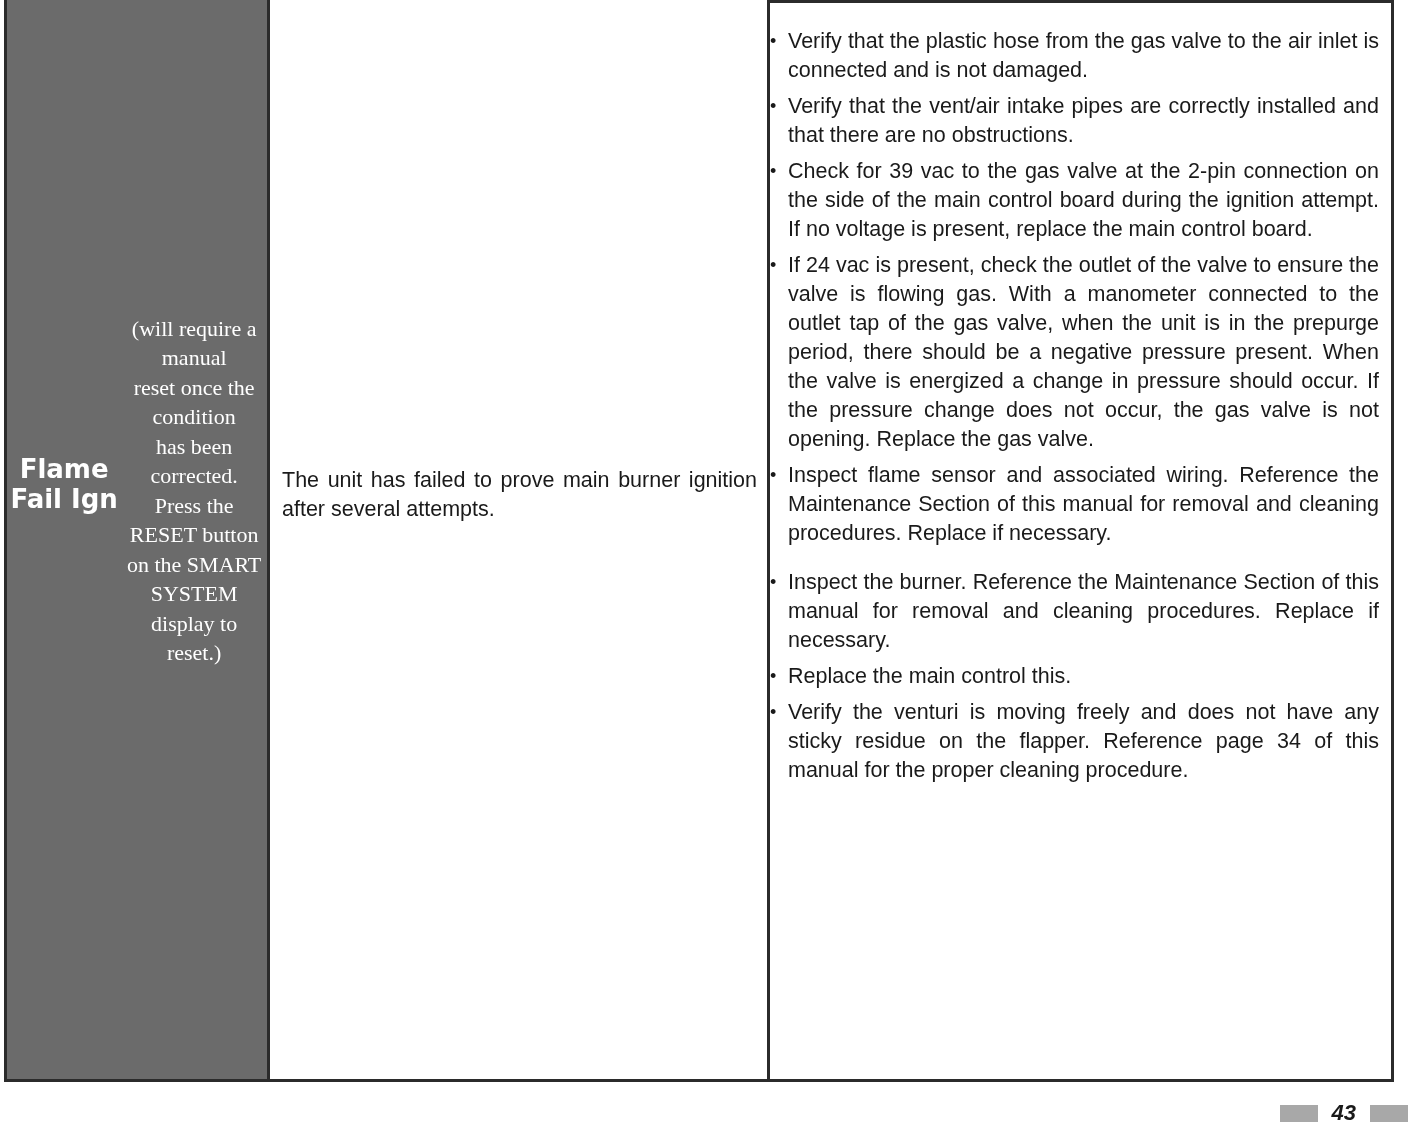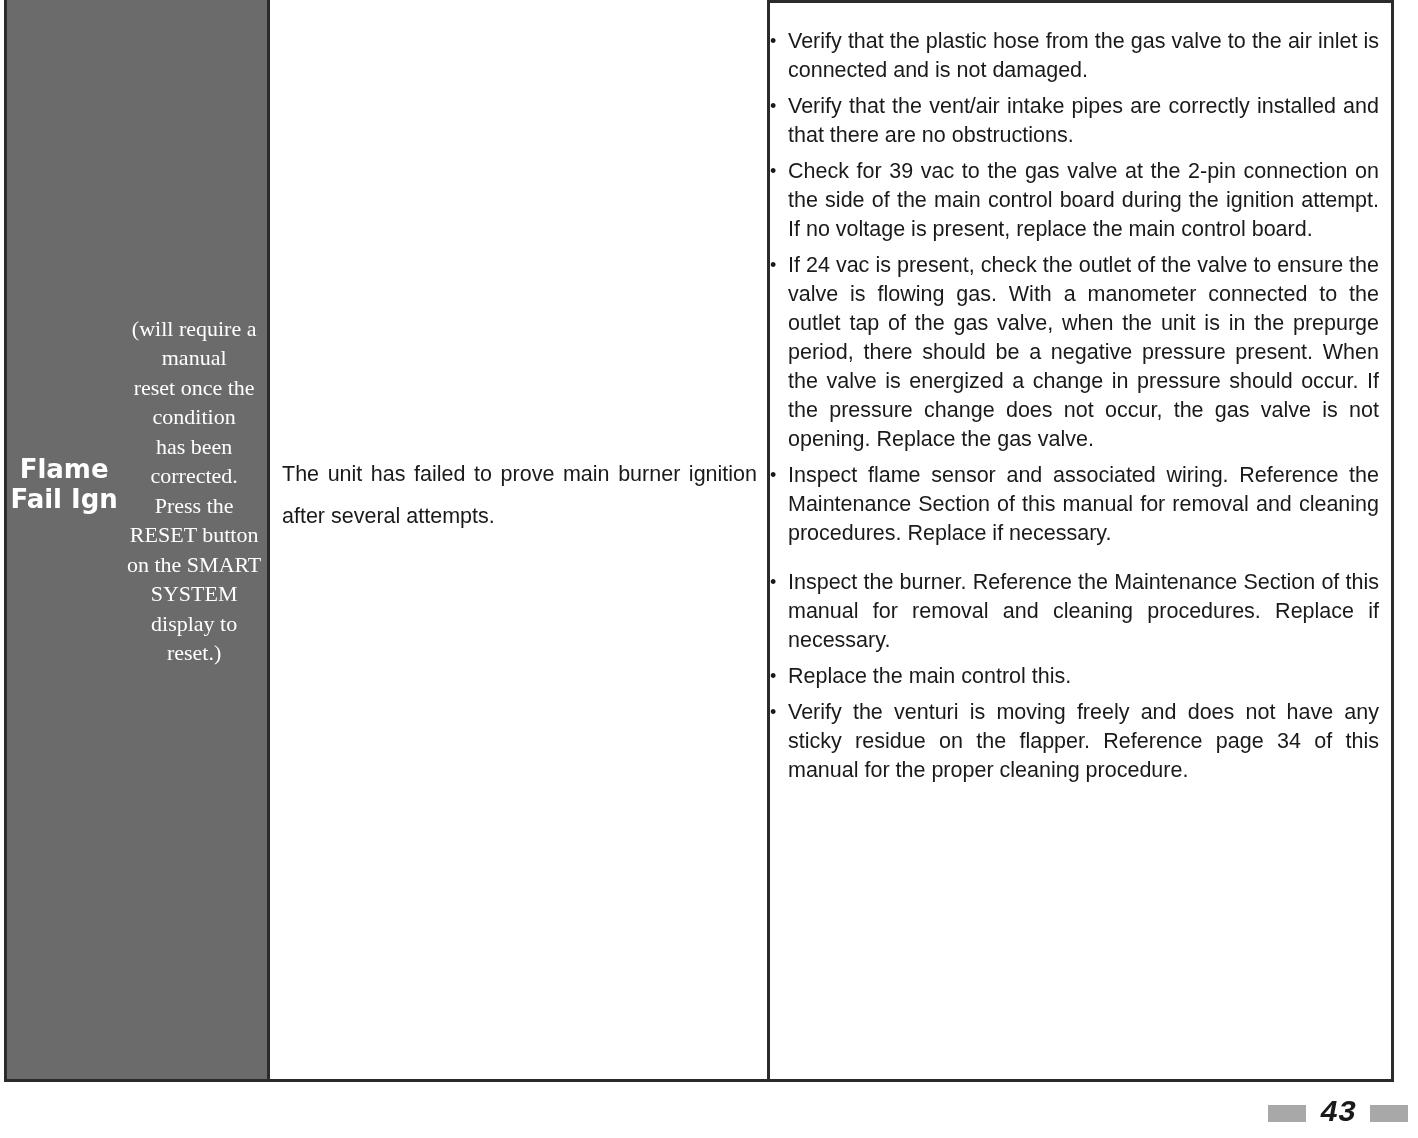--- a/index.html
+++ b/index.html
@@ -21,21 +21,21 @@
   }
   .code-note {
     font-family: "Liberation Serif", serif; font-size: 22px; line-height: 29.5px;
     white-space: pre-line; width: 262px; margin-top: 12px;
   }
   .col-desc {
     width: 500px; box-sizing: border-box; border-right: 3px solid #2b2b2b;
     display: flex; align-items: center; padding: 0 10px 90px 12px;
   }
   .desc-text {
-    font-family: "Liberation Sans", sans-serif; font-size: 21.5px; line-height: 42px;
+    font-family: "Liberation Sans", sans-serif; font-size: 21.5px; line-height: 29px;
     color: #1a1a1a; text-align: justify; text-align-last: left;
   }
   .col-action {
     flex: 1; box-sizing: border-box; border-right: 3px solid #2b2b2b; border-top: 3px solid #2b2b2b;
     padding: 24px 12px 0 0;
   }
   .bullets { list-style: none; margin: 0; padding: 0; }
   .bullet {
     position: relative; padding-left: 18px; margin-bottom: 7px;
     font-family: "Liberation Sans", sans-serif; font-size: 21.5px; line-height: 29px;
@@ -43,22 +43,22 @@
   }
   .bullet::before {
     content: "•"; position: absolute; left: 0; top: 0; font-size: 18px;
   }
   .bullet.gap { margin-top: 20px; }
   .footer {
     position: absolute; top: 1094px; right: 10px; display: flex; align-items: center; gap: 14px;
   }
   .bar { width: 38px; height: 17px; background: #a8a8a8; }
   .page-num {
-    font-family: Liberation Mono, monospace; font-weight: bold; font-style: italic;
-    font-size: 30px; color: #1a1a1a; line-height: 38px;
+    font-family: Liberation Sans, sans-serif; font-weight: bold; font-style: italic;
+    font-size: 22px; color: #1a1a1a; line-height: 38px;
   }
 </style>
 </head>
 <body>
 
 <div class="table">
   <div class="col-code">
     <div class="code-title">Flame Fail Ign</div>
     <div class="code-note">(will require a manual
 reset once the condition

